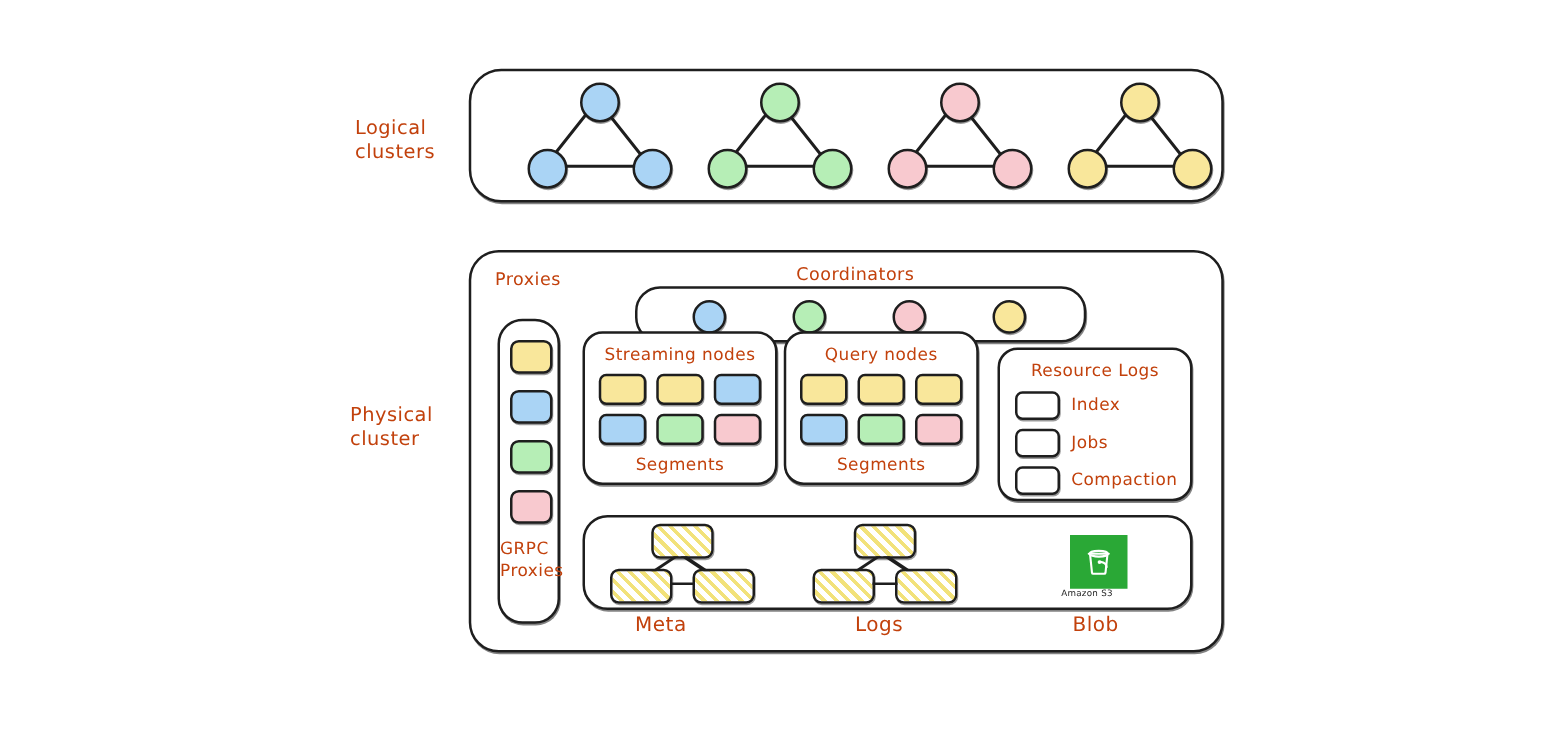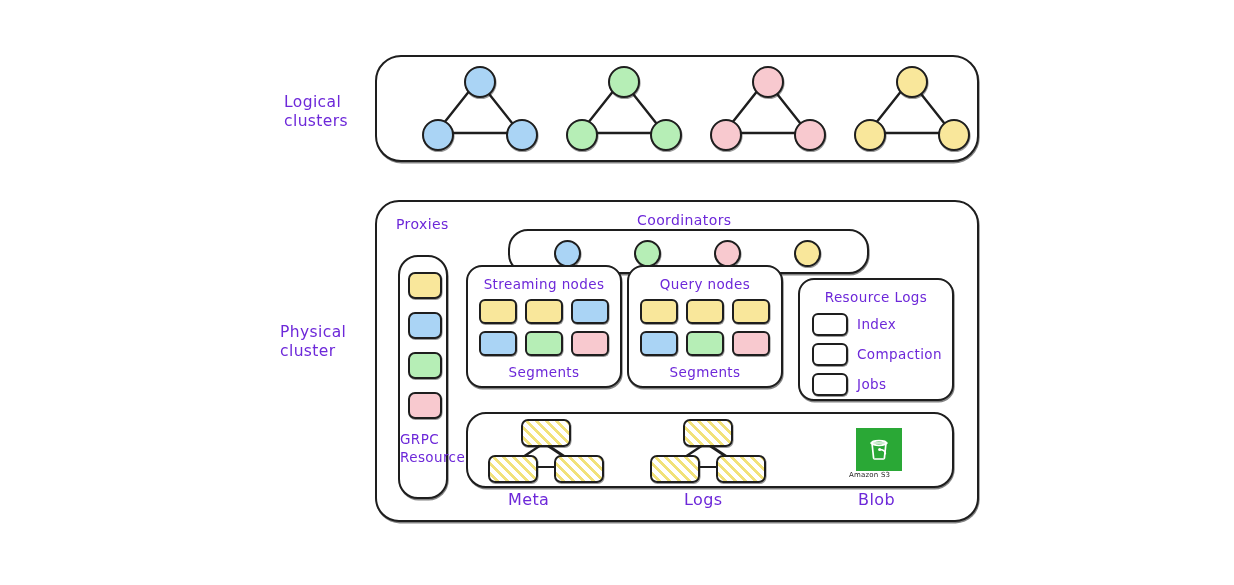--- a/index.html
+++ b/index.html
@@ -1,19 +1,19 @@
 <!DOCTYPE html>
 <html><head>
 <meta charset="utf-8">
 <style>
   html,body{margin:0;padding:0;background:#ffffff;}
   body{width:1234px;height:585px;position:relative;overflow:hidden;
        font-family:"DejaVu Sans",sans-serif;color:#2b2b2b;}
 
-  .lbl{position:absolute;font-family:"DejaVu Sans",sans-serif;color:#6d28d9;
+  .lbl{position:absolute;font-family:"DejaVu Sans",sans-serif;color:#c2410c;
        letter-spacing:.4px;line-height:1.25;white-space:pre-line;}
 
   
   .box{position:absolute;border:2.4px solid #1e1e1e;border-radius:22px;background:#fff;
        box-shadow:0.7px 1.4px 0 rgba(30,30,30,.55);}
   .box.sm{border-width:2.2px;border-radius:16px;}
 
   
   #logical-label{left:284px;top:93px;font-size:15.5px;}
   #physical-label{left:280px;top:323px;font-size:15.5px;}
@@ -135,21 +135,21 @@
 <div class="box" id="physical-box"></div>
 
 <div class="lbl" id="proxies-label">Proxies</div>
 <div class="box sm" id="proxies-box">
     <div class="proxy-chip" style="top: 15px; background: rgb(249, 231, 155);"></div>
     <div class="proxy-chip" style="top: 55px; background: rgb(170, 212, 245);"></div>
     <div class="proxy-chip" style="top: 95px; background: rgb(182, 238, 182);"></div>
     <div class="proxy-chip" style="top: 135px; background: rgb(248, 201, 207);"></div>
   </div>
 <div class="lbl" id="grpc-label">GRPC
-Resource</div>
+Proxies</div>
 
 <div class="lbl" id="coordinators-label">Coordinators</div>
 <div class="box sm" id="coordinators-box">
     <div class="coord-node" style="left: 44px; background: rgb(170, 212, 245);"></div>
     <div class="coord-node" style="left: 124px; background: rgb(182, 238, 182);"></div>
     <div class="coord-node" style="left: 204px; background: rgb(248, 201, 207);"></div>
     <div class="coord-node" style="left: 284px; background: rgb(249, 231, 155);"></div>
   </div>
 
 <div class="box sm nodegrp" id="streaming-group">
@@ -180,25 +180,25 @@
 
 <div class="box sm" id="resource-pool">
   <div class="title lbl" style="position:absolute;">Resource Logs</div>
   <div class="rp-list">
       <div class="rp-row">
         <div class="rp-chip"></div>
         <div class="rp-label lbl" style="position: static;">Index</div>
       </div>
       <div class="rp-row">
         <div class="rp-chip"></div>
-        <div class="rp-label lbl" style="position: static;">Compaction</div>
+        <div class="rp-label lbl" style="position: static;">Jobs</div>
       </div>
       <div class="rp-row">
         <div class="rp-chip"></div>
-        <div class="rp-label lbl" style="position: static;">Jobs</div>
+        <div class="rp-label lbl" style="position: static;">Compaction</div>
       </div>
     </div>
 </div>
 
 <div class="box sm" id="storage-box"></div>
 
 <div class="store-cluster" id="meta-cluster">
     <svg width="112" height="58">
       <line x1="56" y1="24" x2="23" y2="46" stroke="#1e1e1e" stroke-width="2.2"></line>
       <line x1="56" y1="24" x2="89" y2="46" stroke="#1e1e1e" stroke-width="3"></line>

